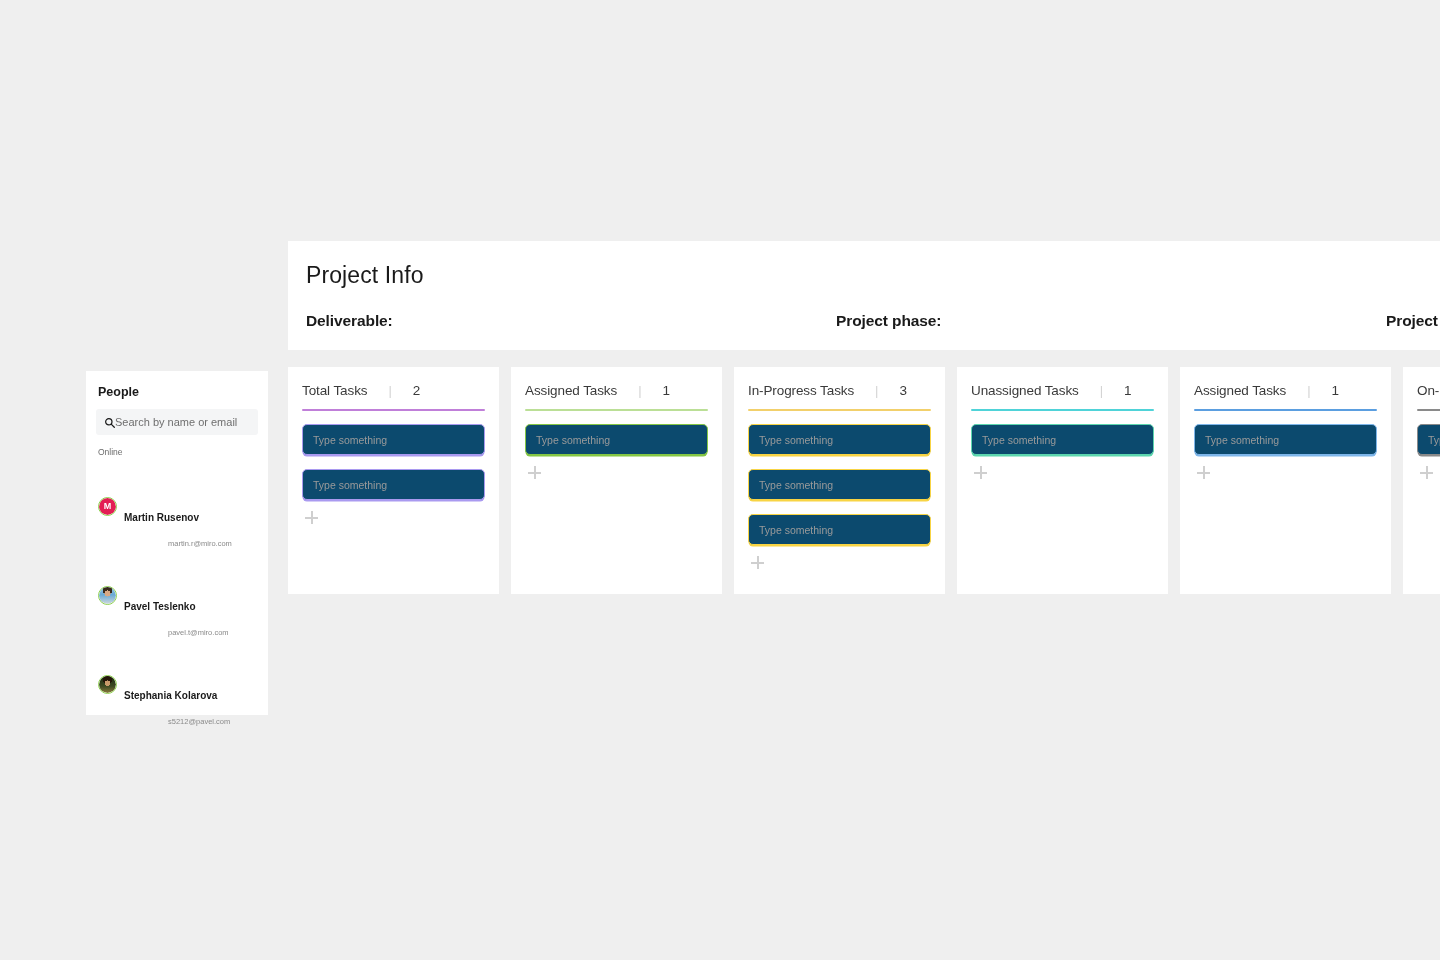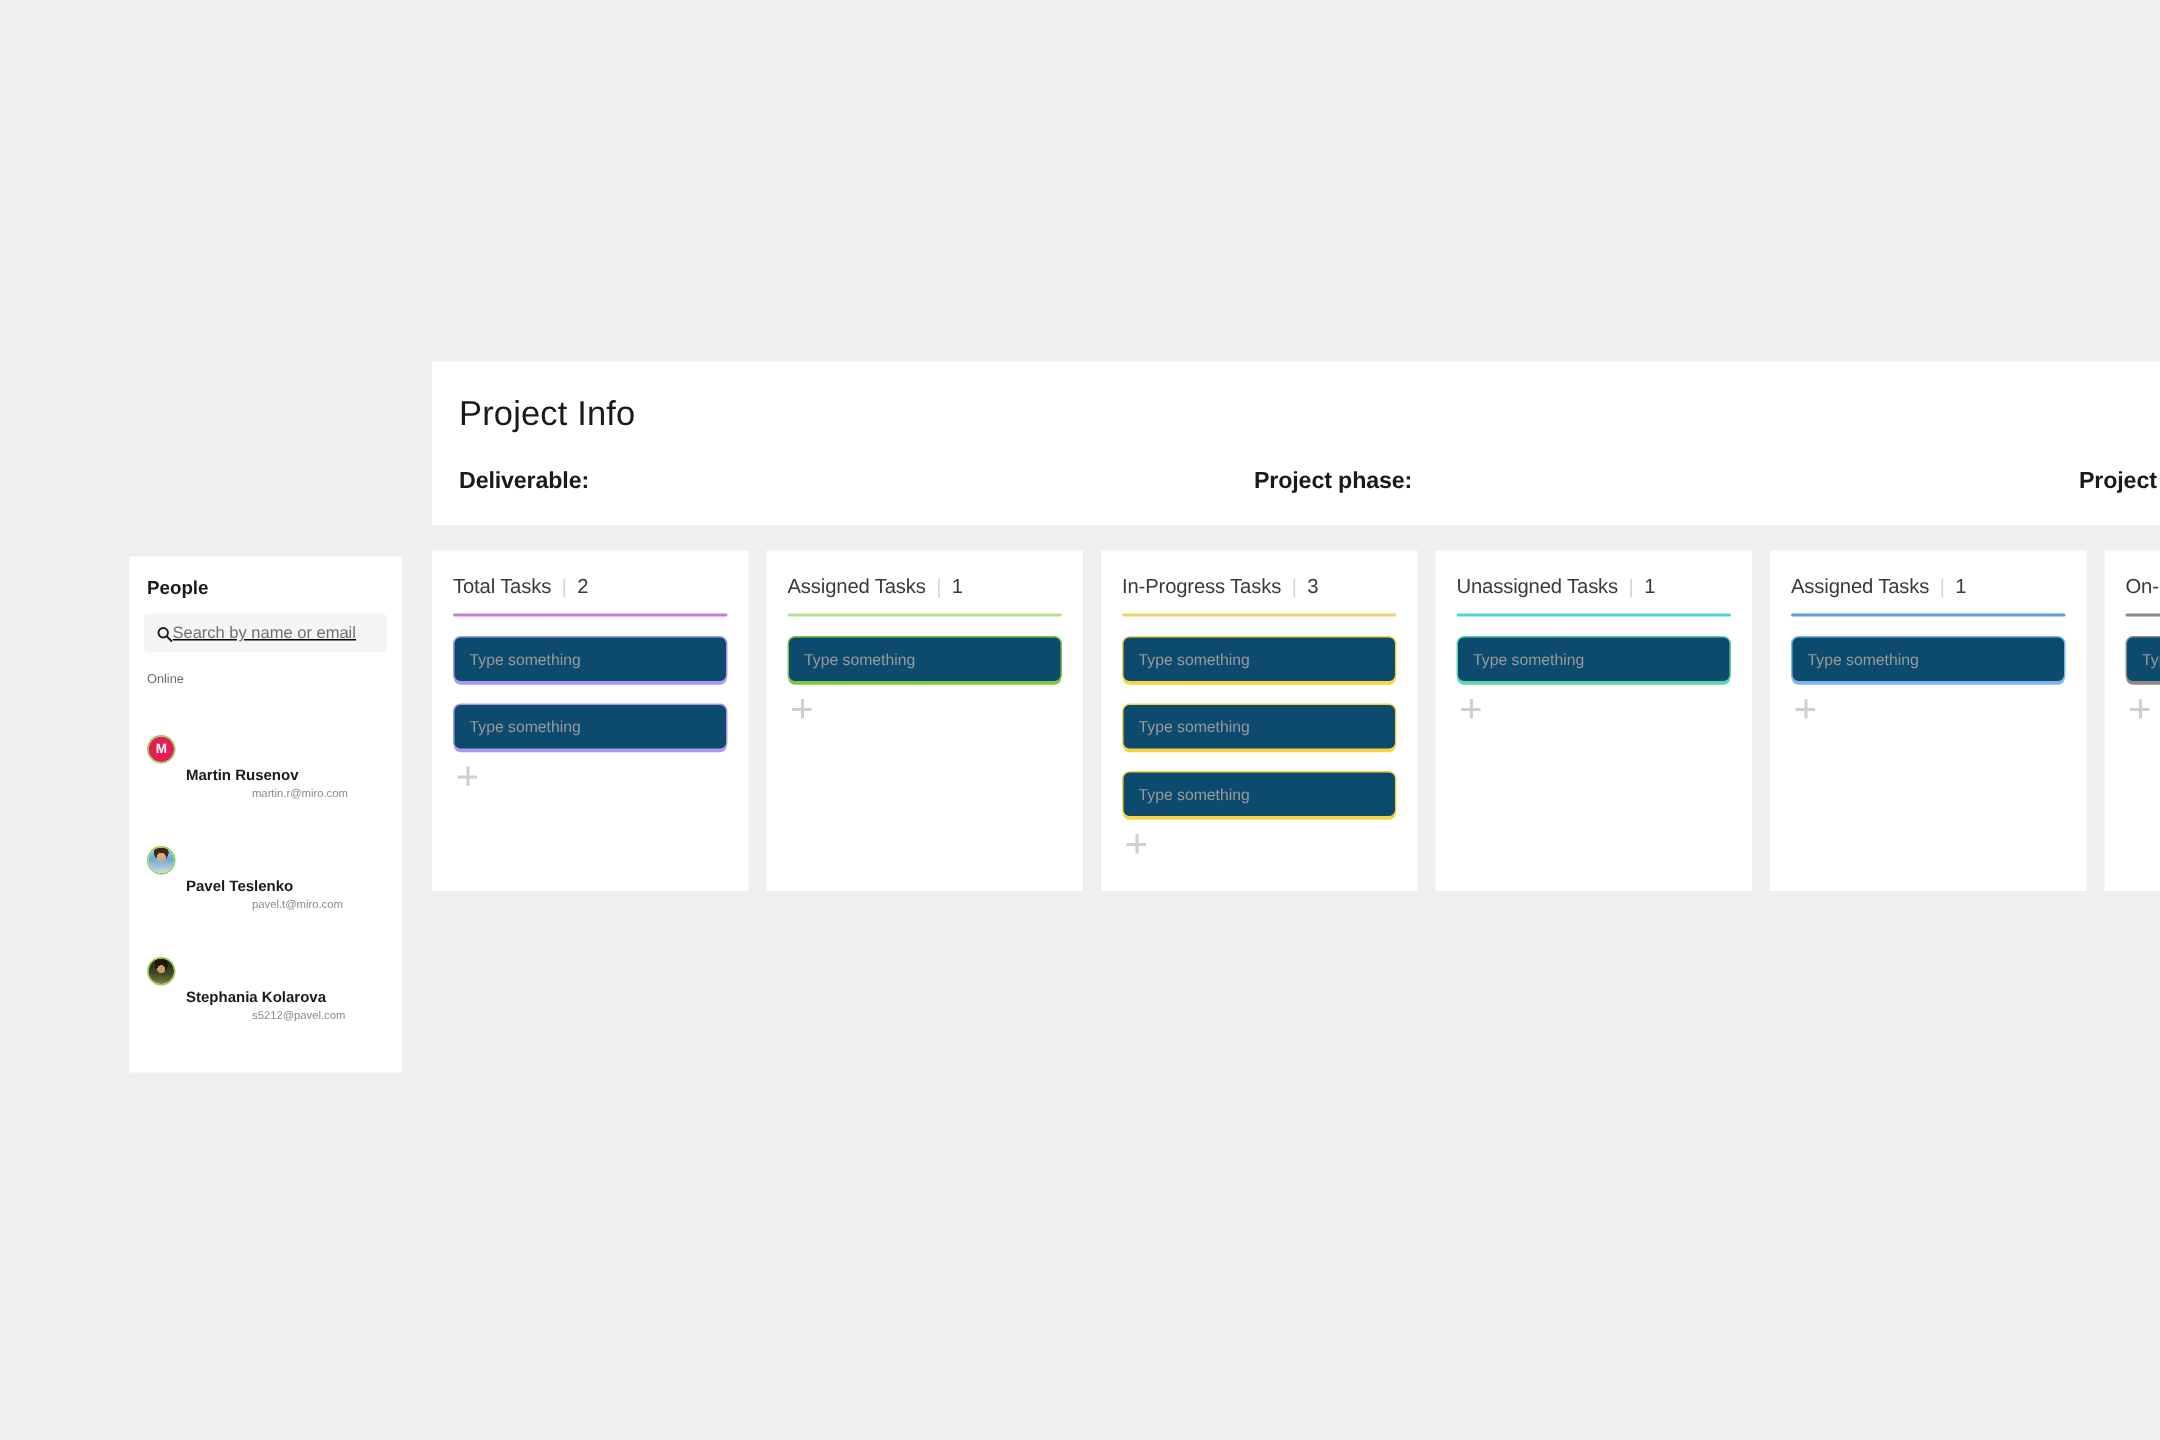--- a/index.html
+++ b/index.html
@@ -79,21 +79,20 @@
   }
   .search-box {
     display: flex;
     align-items: center;
     gap: 0;
     height: 26px;
     background: #f4f5f6;
     border-radius: 3px;
     padding: 0 8px;
     box-sizing: border-box;
-    text-decoration: underline;
   }
   .search-icon {
     width: 11px;
     height: 11px;
     flex: 0 0 auto;
     display: block;
     color: #1a1a1a;
   }
   .search-input {
     border: none;
@@ -159,21 +158,21 @@
     font-size: 10px;
     font-weight: bold;
     color: #1a1a1a;
     white-space: nowrap;
     margin-top: 47px;
   }
   .person-email {
     font-size: 7.5px;
     color: #8a8a8a;
     white-space: nowrap;
-    margin-top: 1px;
+    margin-top: 16px;
     padding-left: 44px;
   }
 
   
   #columns {
     position: absolute;
     left: 288px;
     top: 367px;
     height: 227px;
     display: flex;
@@ -185,21 +184,21 @@
     height: 227px;
     background: #ffffff;
     box-sizing: border-box;
     padding: 16px 14px 0 14px;
     position: relative;
     overflow: hidden;
   }
   .col-head {
     display: flex;
     align-items: baseline;
-    gap: 7px;
+    gap: 21px;
     white-space: nowrap;
   }
   .col-title {
     font-size: 13.5px;
     color: #3a3a3a;
     letter-spacing: -0.1px;
   }
   .col-sep {
     color: #d3d3d3;
     font-size: 13px;

